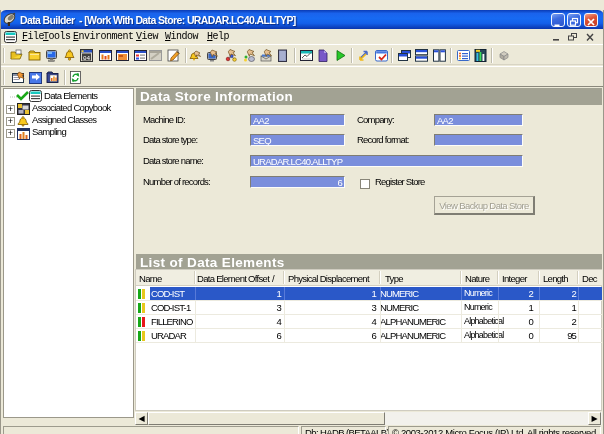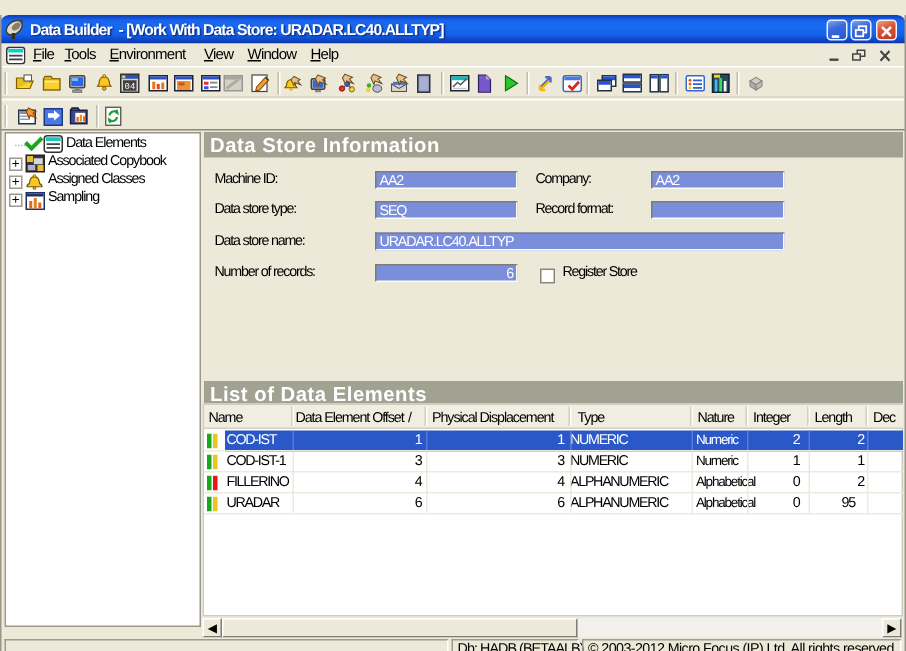--- a/index.html
+++ b/index.html
@@ -17,21 +17,21 @@
   position:absolute; left:20px; top:3.5px; color:#fff; font-size:10.5px; font-weight:bold;
   letter-spacing:-0.62px; white-space:nowrap; text-shadow:1px 1px 1px #0a2a80;
 }
 .tbtn { position:absolute; top:3px; width:14px; height:14px; border-radius:3px;
   border:1px solid #eef4ff; color:#fff; }
 #btn-min  { left:551px; background:linear-gradient(160deg,#7da1f0 0%,#3a6ae0 40%,#2a55cc 100%); }
 #btn-max  { left:567px; background:linear-gradient(160deg,#7da1f0 0%,#3a6ae0 40%,#2a55cc 100%); }
 #btn-close{ left:584px; background:linear-gradient(160deg,#f0a088 0%,#dd5236 40%,#c23a20 100%); }
 
 
-#menubar { position:absolute; left:1px; top:19px; width:602px; height:15px; background:#ece9d8; }
+#menubar { position:absolute; left:1px; top:19px; width:602px; height:15px; background:#ece9d8;font-family:Liberation Mono, monospace; }
 .menu-item { position:absolute; top:2px; font-size:10px; color:#000; letter-spacing:-0.5px; }
 .menu-item u { text-decoration:underline; }
 
 
 #toolbar1 { position:absolute; left:1px; top:34px; width:602px; height:21px; background:#ece9d8;
   border-top:1px solid #fff; border-bottom:1px solid #d8d4c4; }
 #toolbar2 { position:absolute; left:1px; top:56px; width:602px; height:20px; background:#ece9d8;
   border-top:1px solid #fff; }
 .sep { position:absolute; top:3px; width:2px; height:15px; border-left:1px solid #c0bdae; border-right:1px solid #fff; }
 .ico { position:absolute; width:15px; height:15px; top:3px; }
@@ -370,20 +370,21 @@
       <div class="flabel" style="left:7px;top:67px">Data store name:</div>
       <div class="flabel" style="left:7px;top:88px">Number of records:</div>
       <div class="ffield" style="left:114px;top:26px;width:95px">AA2</div>
       <div class="ffield" style="left:298px;top:26px;width:89px">AA2</div>
       <div class="ffield" style="left:114px;top:46px;width:95px">SEQ</div>
       <div class="ffield" style="left:298px;top:46px;width:89px"></div>
       <div class="ffield" style="left:114px;top:67px;width:273px">URADAR.LC40.ALLTYP</div>
       <div class="ffield" style="left:114px;top:88px;width:95px;text-align:right">6</div>
       <div id="regchk"></div>
       <div class="flabel" style="left:239px;top:88px">Register Store</div>
+      <div id="vbtn">View Backup Data Store</div>
 
       <div class="hdrbar" style="top:166px">List of Data Elements</div>
 
       <div id="list">
         <div id="lhead">
           <div class="hcell" style="left:3px">Name</div>
           <div class="hcell" style="left:61px">Data Element Offset</div>
             <div class="hcell" style="left:136px;letter-spacing:0">/</div>
           <div class="hcell" style="left:152px">Physical Displacement</div>
           <div class="hcell" style="left:249px">Type</div>
@@ -450,21 +451,21 @@
           <svg class="bars">
               <rect x="0" y="0" width="3" height="10" fill="#18a818"></rect>
               <rect x="4" y="0" width="3" height="10" fill="#e8c81c"></rect>
             </svg>
           <div class="cell" style="left:15px">URADAR</div>
           <div class="cell" style="left:130px;width:15px;text-align:right">6</div>
           <div class="cell" style="left:225px;width:15px;text-align:right">6</div>
           <div class="cell" style="left:244px">ALPHANUMERIC</div>
           <div class="cell" style="left:328px;font-size:9px;letter-spacing:-0.8px">Alphabetical</div>
           <div class="cell" style="left:382px;width:15px;text-align:right">0</div>
-          <div class="cell" style="left:425px;width:15px;">95</div>
+          <div class="cell" style="left:425px;width:15px;text-align:right">95</div>
         </div>
         <div class="rowline" style="top:30px"></div>
         <div class="rowline" style="top:44px"></div>
         <div class="rowline" style="top:58px"></div>
         <div class="rowline" style="top:72px"></div>
         <div class="gridv" style="left:59px;top:31px;height:41px"></div>
         <div class="gridv" style="left:148px;top:31px;height:41px"></div>
         <div class="gridv" style="left:244px;top:31px;height:41px"></div>
         <div class="gridv" style="left:325px;top:31px;height:41px"></div>
         <div class="gridv" style="left:362px;top:31px;height:41px"></div>

